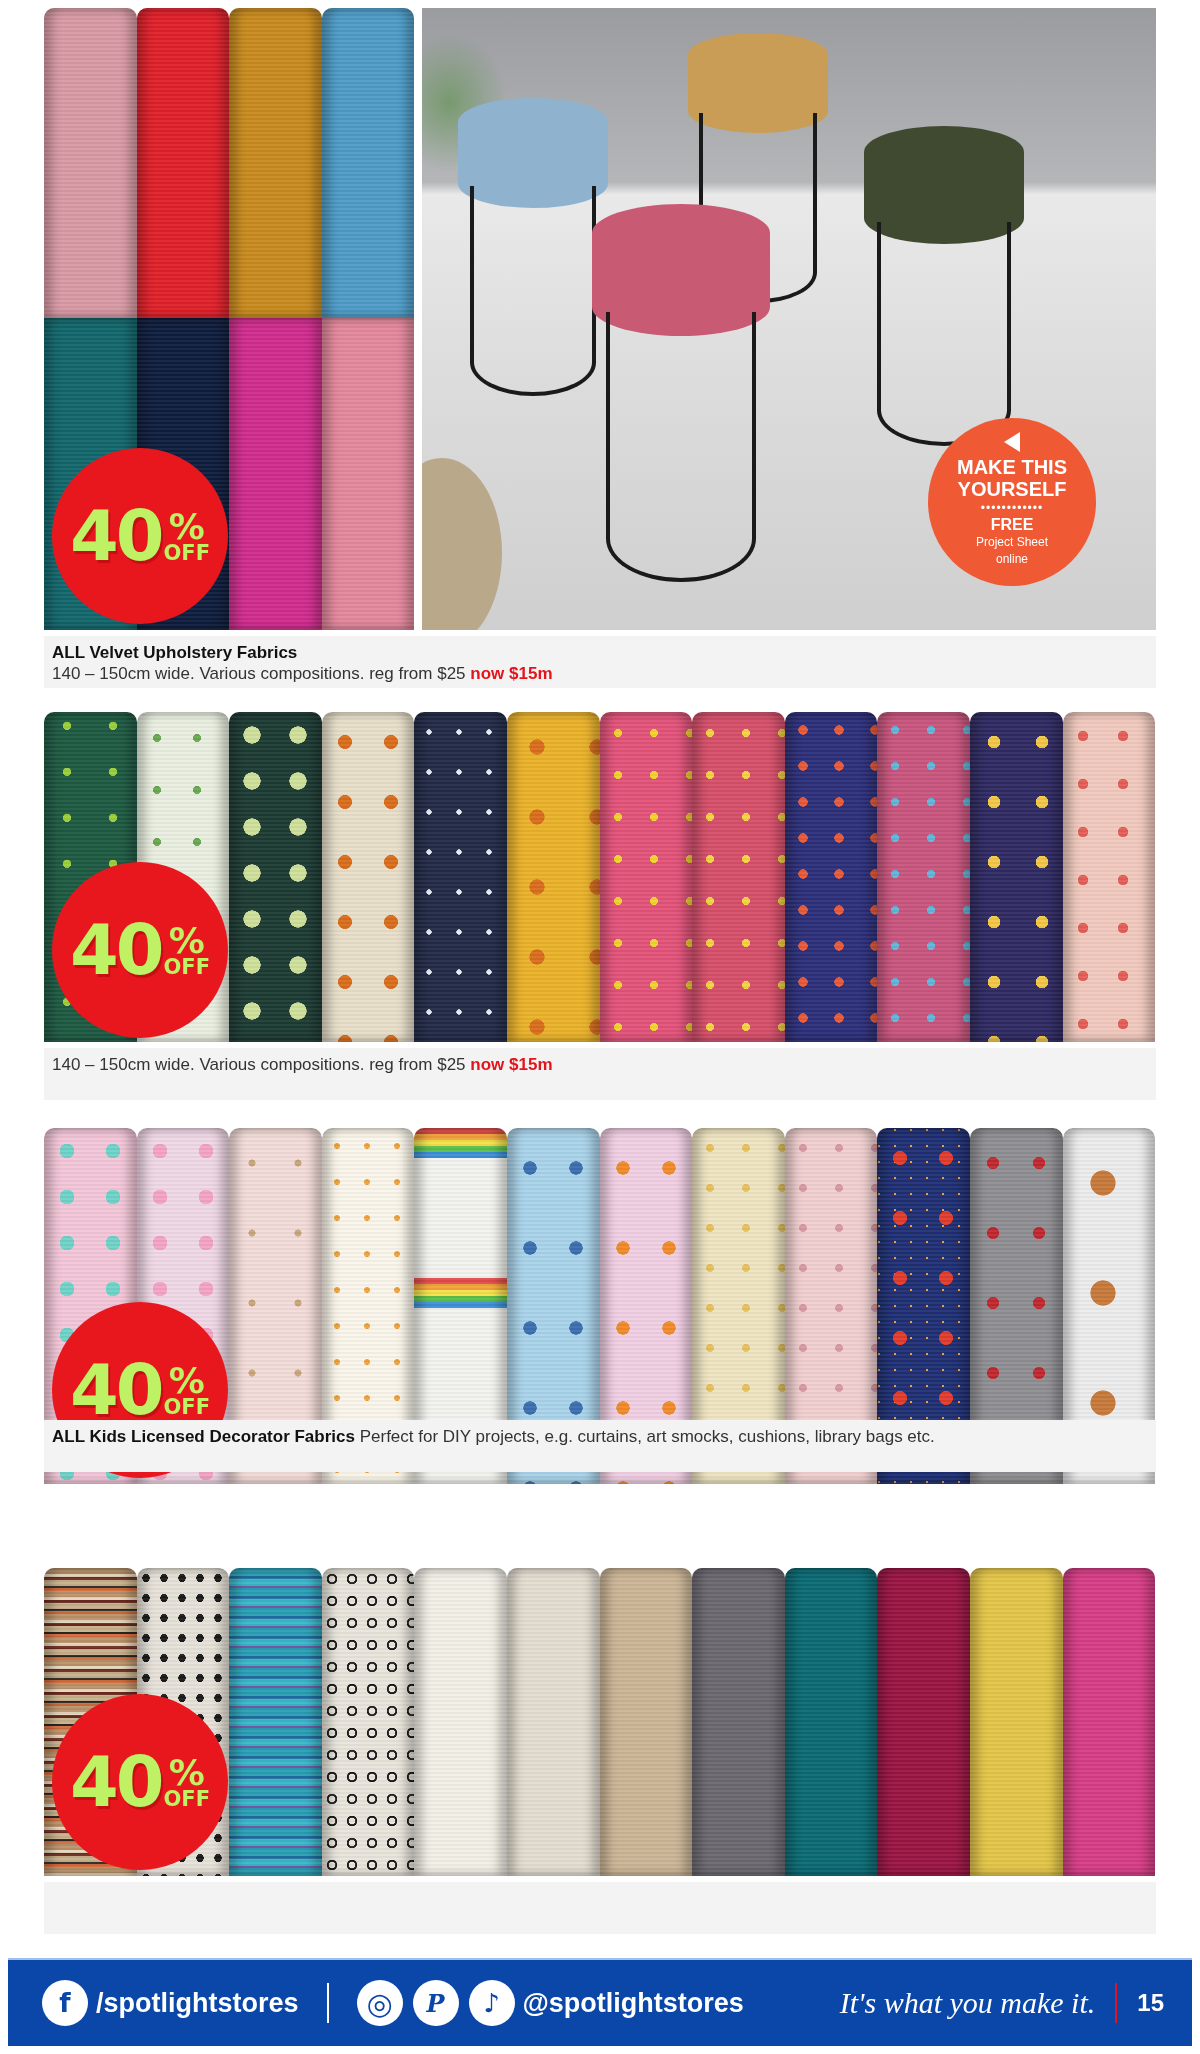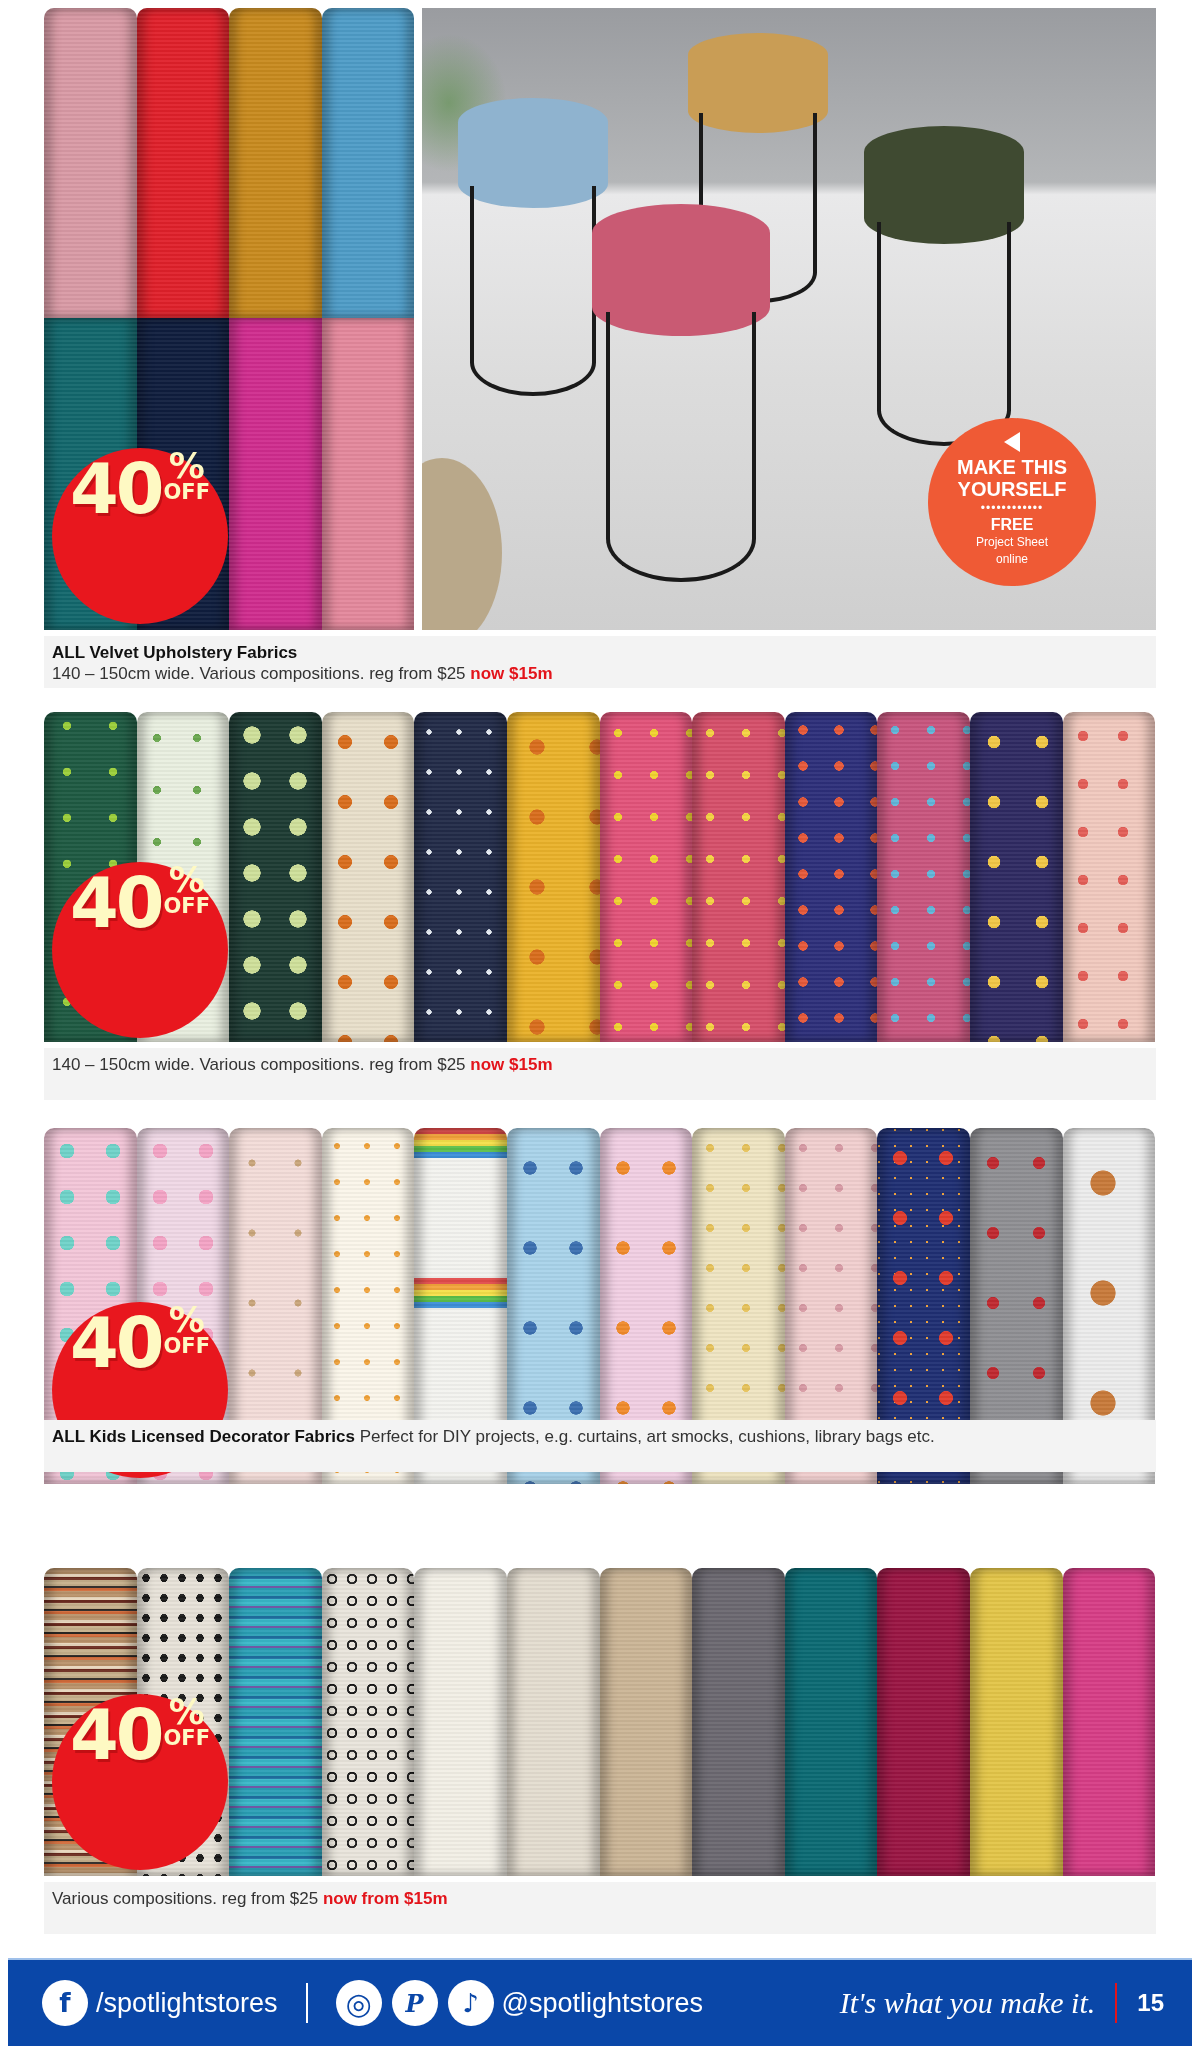--- a/index.html
+++ b/index.html
@@ -13,21 +13,21 @@
           box-shadow: inset 8px 0 10px rgba(0,0,0,0.25), inset -8px 0 10px rgba(0,0,0,0.25); }
   .roll::after { content: ""; position: absolute; inset: 0;
      background: repeating-linear-gradient(0deg, rgba(255,255,255,0.05) 0 2px, rgba(0,0,0,0.04) 2px 4px); }
 
   .caption { position: absolute; left: 44px; width: 1112px; background: #f3f3f3; padding: 6px 8px;
              font-size: 17px; line-height: 21px; color: #333; }
   .caption b { color: #111; }
   .price { color: #e3141b; font-weight: bold; }
 
   .badge { position: absolute; width: 176px; height: 176px; border-radius: 50%; background: #e8171e;
-           display: flex; justify-content: center; color: #fef9c3; }
+           display: flex; align-items: center; justify-content: center; color: #bef264; }
   .badge .num { font-size: 70px; font-weight: 900; letter-spacing: -3px; font-family: "DejaVu Sans", sans-serif;
                 text-shadow: 2px 3px 0 rgba(120,0,0,0.35); }
   .badge .pc { display: flex; flex-direction: column; align-items: center; margin-left: 2px; line-height: 1; }
   .badge .pc .p { font-size: 36px; font-weight: 900; font-family: "DejaVu Sans", sans-serif; }
   .badge .pc .o { font-size: 21px; font-weight: 900; font-family: "DejaVu Sans", sans-serif; margin-top: -2px; }
 
   
   .photo { position: absolute; left: 422px; top: 8px; width: 734px; height: 622px;
            background: linear-gradient(180deg, #9a9ca0 0%, #b4b6b8 28%, #e9e9ea 30%, #dcdcdc 60%, #cfcfcf 100%); overflow: hidden; }
   .stool { position: absolute; }
@@ -46,21 +46,21 @@
   .make-circle .m1 { font-size: 20px; font-weight: 900; line-height: 22px; }
   .make-circle .dots { font-size: 12px; letter-spacing: 1px; line-height: 12px; margin: 2px 0; }
   .make-circle .m2 { font-size: 16px; font-weight: bold; line-height: 18px; }
   .make-circle .m3 { font-size: 12px; line-height: 17px; }
 
   
   .footer { position: absolute; left: 8px; top: 1958px; width: 1184px; height: 88px; background: #0a47a8;
             border-top: 2px solid #9fc0ea; display: flex; align-items: center; color: #fff; }
   .social-icon { width: 46px; height: 46px; border-radius: 50%; background: #fff; color: #0a47a8;
                  display: flex; align-items: center; justify-content: center; font-weight: 900; font-size: 26px; }
-  .handle { font-size: 27px; font-weight: normal; margin-left: 8px; }
+  .handle { font-size: 27px; font-weight: bold; margin-left: 8px; }
   .vsep { width: 2px; height: 40px; background: #fff; margin: 0 28px; }
   .tagline { font-family: Liberation Serif, serif; font-style: italic; font-size: 30px; margin-left: auto; }
   .redsep { width: 2px; height: 40px; background: #e3141b; margin: 0 20px; }
   .pagenum { font-size: 24px; font-weight: bold; margin-right: 28px; }
 </style>
 </head>
 <body>
 
 <div class="section" style="top:8px;height:680px;">
 </div>
@@ -211,24 +211,20 @@
 
 <div class="badge" style="left:52px;top:1694px;">
   <span class="num">40</span>
   <span class="pc">
     <span class="p">%</span>
     <span class="o">OFF</span>
   </span>
 </div>
 
 <div class="caption" style="top:1882px;height:52px;">
-  <div>
-    <span>Various compositions. reg from $25</span>
-    <span class="price">now from $15m</span>
-  </div>
 </div>
 
 <div class="footer">
   <div style="width:34px;"></div>
   <div class="social-icon" style="font-family:'DejaVu Sans',sans-serif;">f</div>
   <span class="handle">/spotlightstores</span>
   <div class="vsep"></div>
   <div class="social-icon" style="font-size:30px;">◎</div>
   <div style="width:10px;"></div>
   <div class="social-icon" style="font-family:'DejaVu Serif',serif;font-style:italic;font-size:24px;">P</div>

